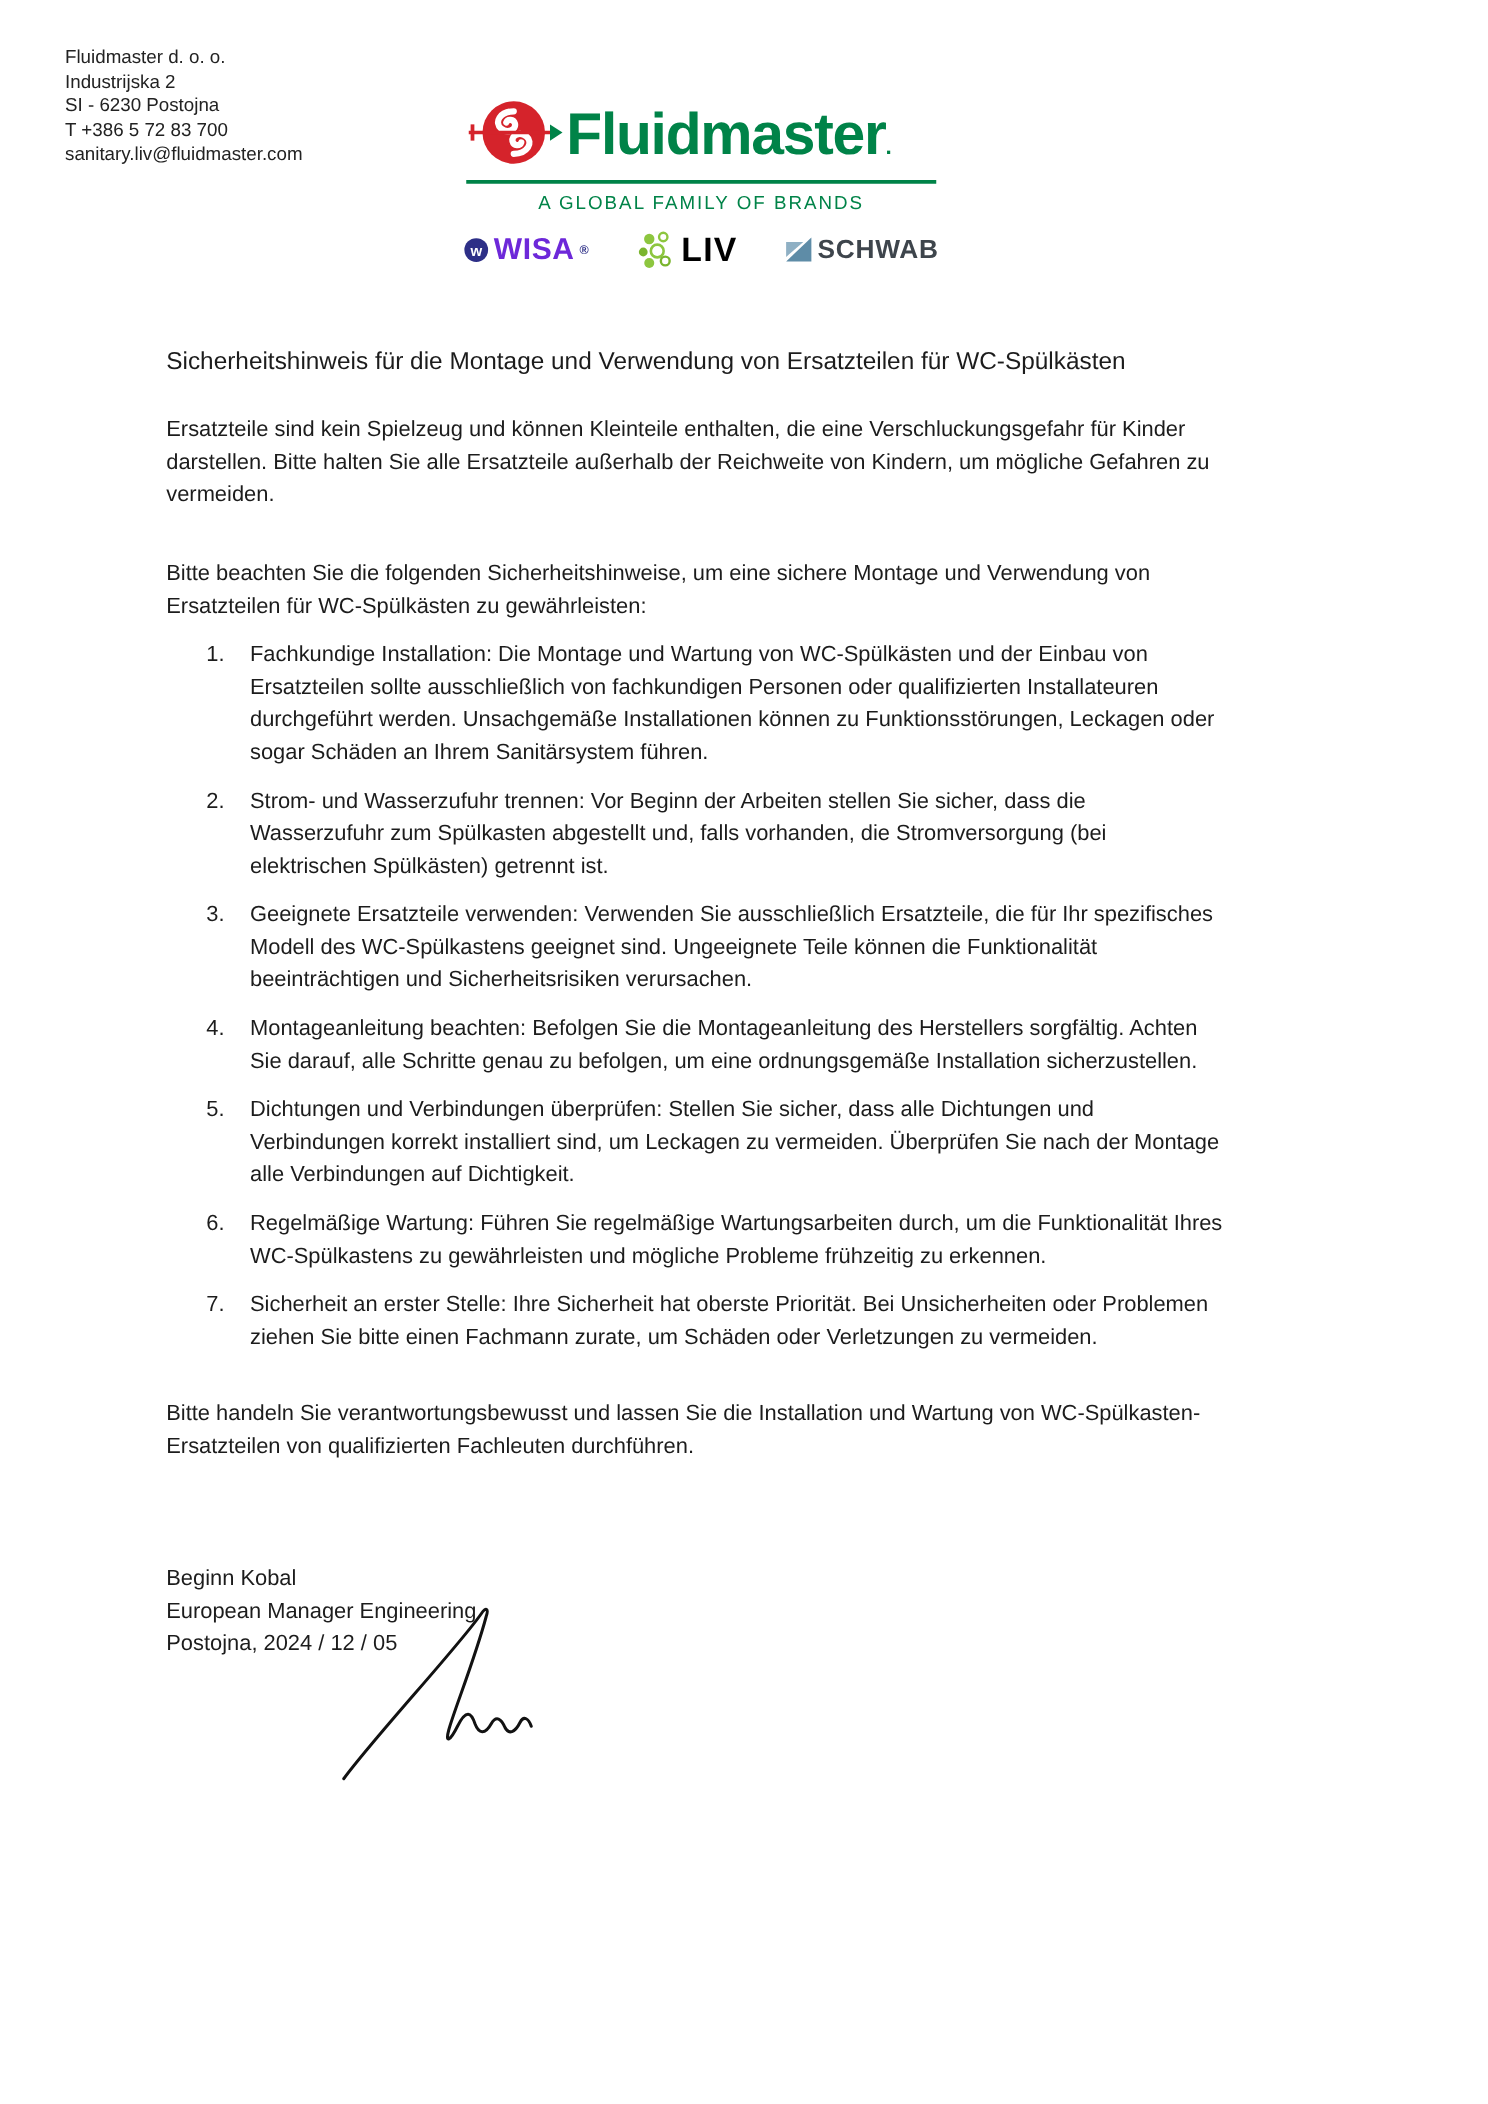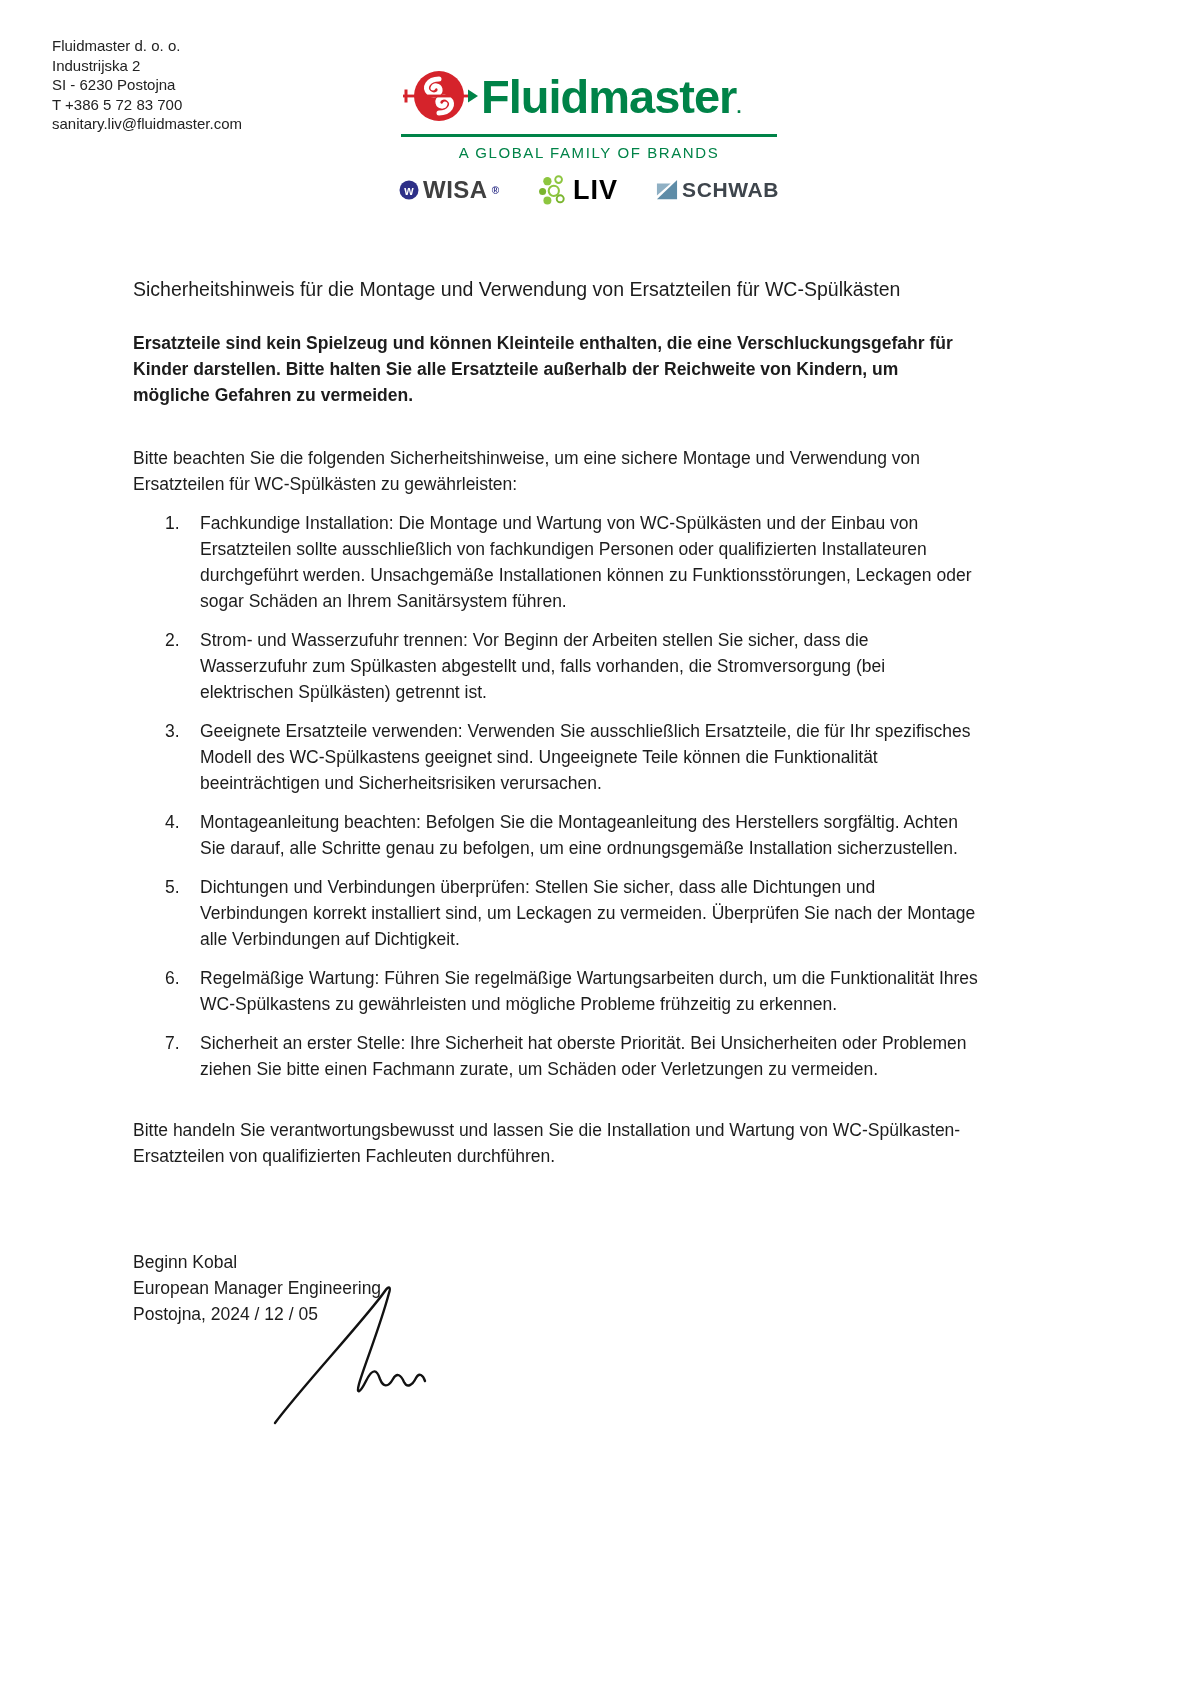--- a/index.html
+++ b/index.html
@@ -13,52 +13,52 @@
     padding-left:18px;
   }
 
   
   .address {
     position:absolute; left:52px; top:36px;
     font-size:15px; line-height:19.5px; color:#222;
   }
 
   
-  .logo-block { position:absolute; left:373px; top:64px; width:376px;margin-left:28px; }
+  .logo-block { position:absolute; left:373px; top:74px; width:376px; }
   .logo-row { display:flex; align-items:center; justify-content:flex-start; }
   .fm-mark { width:78px; height:64px; flex:0 0 auto; }
   .brand-text {
     font-size:47px; font-weight:bold; letter-spacing:-1px;
     color:var(--fm-green); line-height:1; margin-left:2px;
   }
   .brand-mark { font-size:18px; vertical-align:baseline; }
   .green-rule { height:3px; background:var(--fm-green); margin-top:6px; width:100%; }
   .tagline {
     margin-top:7px; text-align:center;
     font-size:15px; letter-spacing:1.6px; color:var(--fm-green);
   }
   .brands-row {
     margin-top:13px; display:flex; align-items:center;
     justify-content:center; gap:38px;
   }
   .brand { display:flex; align-items:center; gap:4px; }
-  .wisa-label { font-size:24px; font-weight:bold; color:#404040; letter-spacing:0.5px;text-align:center; }
+  .wisa-label { font-size:24px; font-weight:bold; color:#6d28d9; letter-spacing:0.5px;text-align:center; }
   .wisa-reg { font-size:10px; vertical-align:super; color:#2D2F87; font-weight:bold; }
   .liv-label { font-size:27px; font-weight:bold; color:#000000; letter-spacing:1px; }
   .schwab-label { font-size:21px; font-weight:600; color:#3E454C; letter-spacing:0.6px; }
 
   
   .doc {
     position:absolute; left:133px; top:276px; width:845px;
     font-size:17.5px; line-height:26px; color:#1c1c1c;
   }
   .doc-title {
     font-size:19.5px; font-weight:normal; line-height:27px; margin:0 0 27px 0;
   }
-  .p-intro { margin:0 0 37px 0;font-weight:bold; }
+  .p-intro { margin:0 0 37px 0; }
   .p-lead  { margin:0 0 13px 0; }
   ol.safety-list { list-style:none; margin:0; padding:0 0 0 32px; }
   ol.safety-list li { display:flex; margin:0 0 13px 0; }
   ol.safety-list .num { width:35px; flex:0 0 auto; }
   .p-closing { margin:35px 0 0 0; }
   .sig-name { margin-top:80px; }
   .sig-title { }
   .place-date { }
 
   .signature-svg {

